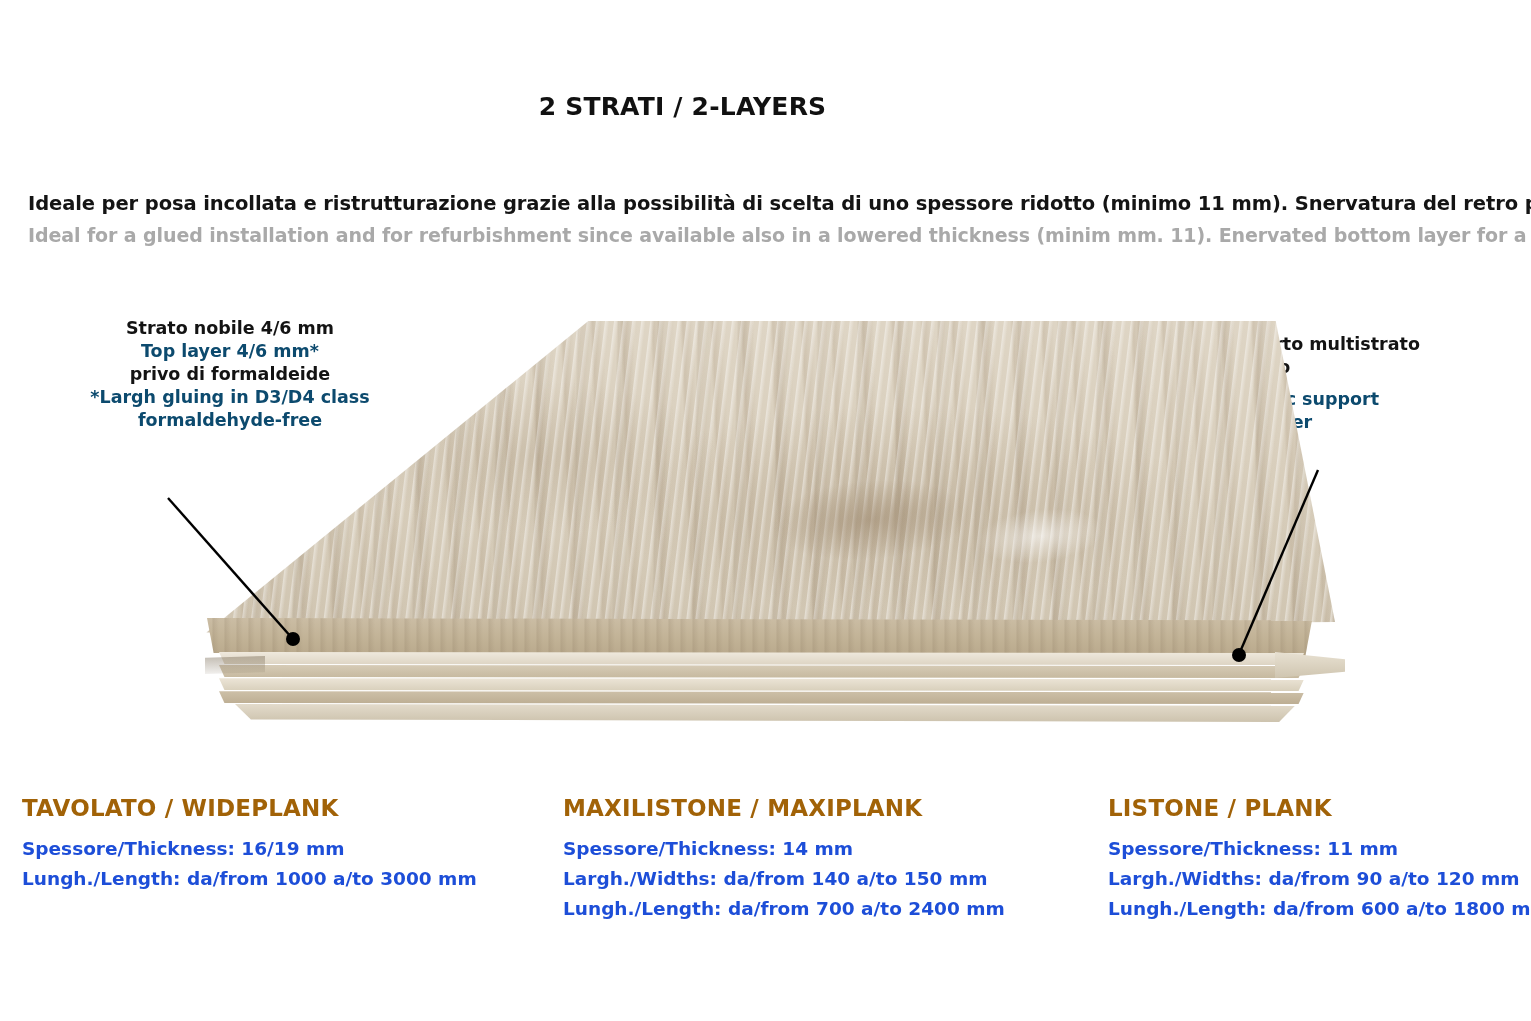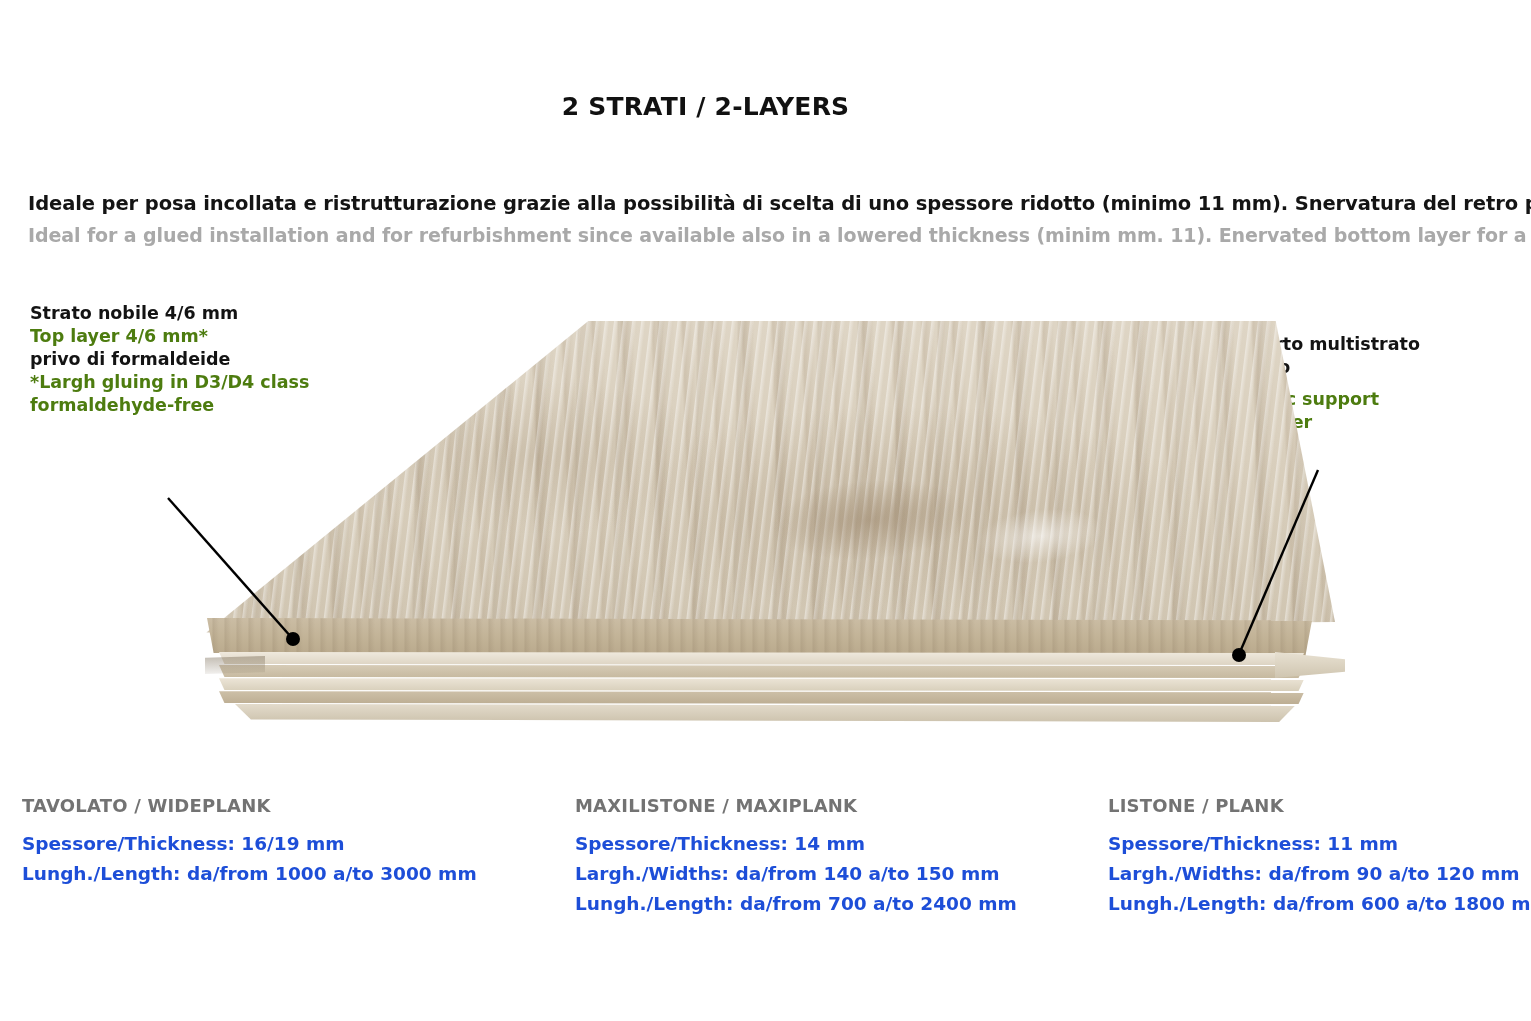--- a/index.html
+++ b/index.html
@@ -20,21 +20,20 @@
   .title {
     position: absolute;
     top: 92px;
     left: 0;
     width: 1365px;
     text-align: center;
     font-size: 25px;
     font-weight: bold;
     letter-spacing: 0.2px;
     color: #111111;
-    padding-left: 23px;
   }
 
   
   .intro {
     position: absolute;
     top: 192px;
     left: 28px;
     width: 1478px;
   }
   .intro-it {
@@ -58,23 +57,23 @@
     position: absolute;
     font-size: 17.5px;
     line-height: 1.32;
   }
   .callout .it {
     font-weight: bold;
     color: #131313;
   }
   .callout .en {
     font-weight: bold;
-    color: #4d7c0f;
-  }
-  .callout-left { top: 302px; left: 30px; width: 400px; }
+    color: #0c4a6e;
+  }
+  .callout-left { top: 317px; left: 30px; width: 400px; text-align: center; }
   .callout-right { top: 333px; left: 1212px; width: 300px; }
 
   
   .leaders {
     position: absolute;
     top: 0; left: 0;
     width: 1531px; height: 1021px;
     pointer-events: none;
   }
 
@@ -205,26 +204,26 @@
     top: 795px;
     left: 0;
     width: 1531px;
     height: 140px;
   }
   .spec-col {
     position: absolute;
     top: 0;
   }
   .spec-col.c0 { left: 22px; }
-  .spec-col.c1 { left: 563px; margin-left: 12px; }
+  .spec-col.c1 { left: 563px; }
   .spec-col.c2 { left: 1108px; }
   .spec-title {
-    font-size: 18px;
-    font-weight: bold;
-    color: #737373;
+    font-size: 23px;
+    font-weight: bold;
+    color: #a16207;
     letter-spacing: 0.2px;
     margin-bottom: 13px;
     white-space: nowrap;
   }
   .spec-line {
     font-size: 18.5px;
     font-weight: bold;
     color: #1d4ed8;
     line-height: 1.62;
     white-space: nowrap;

